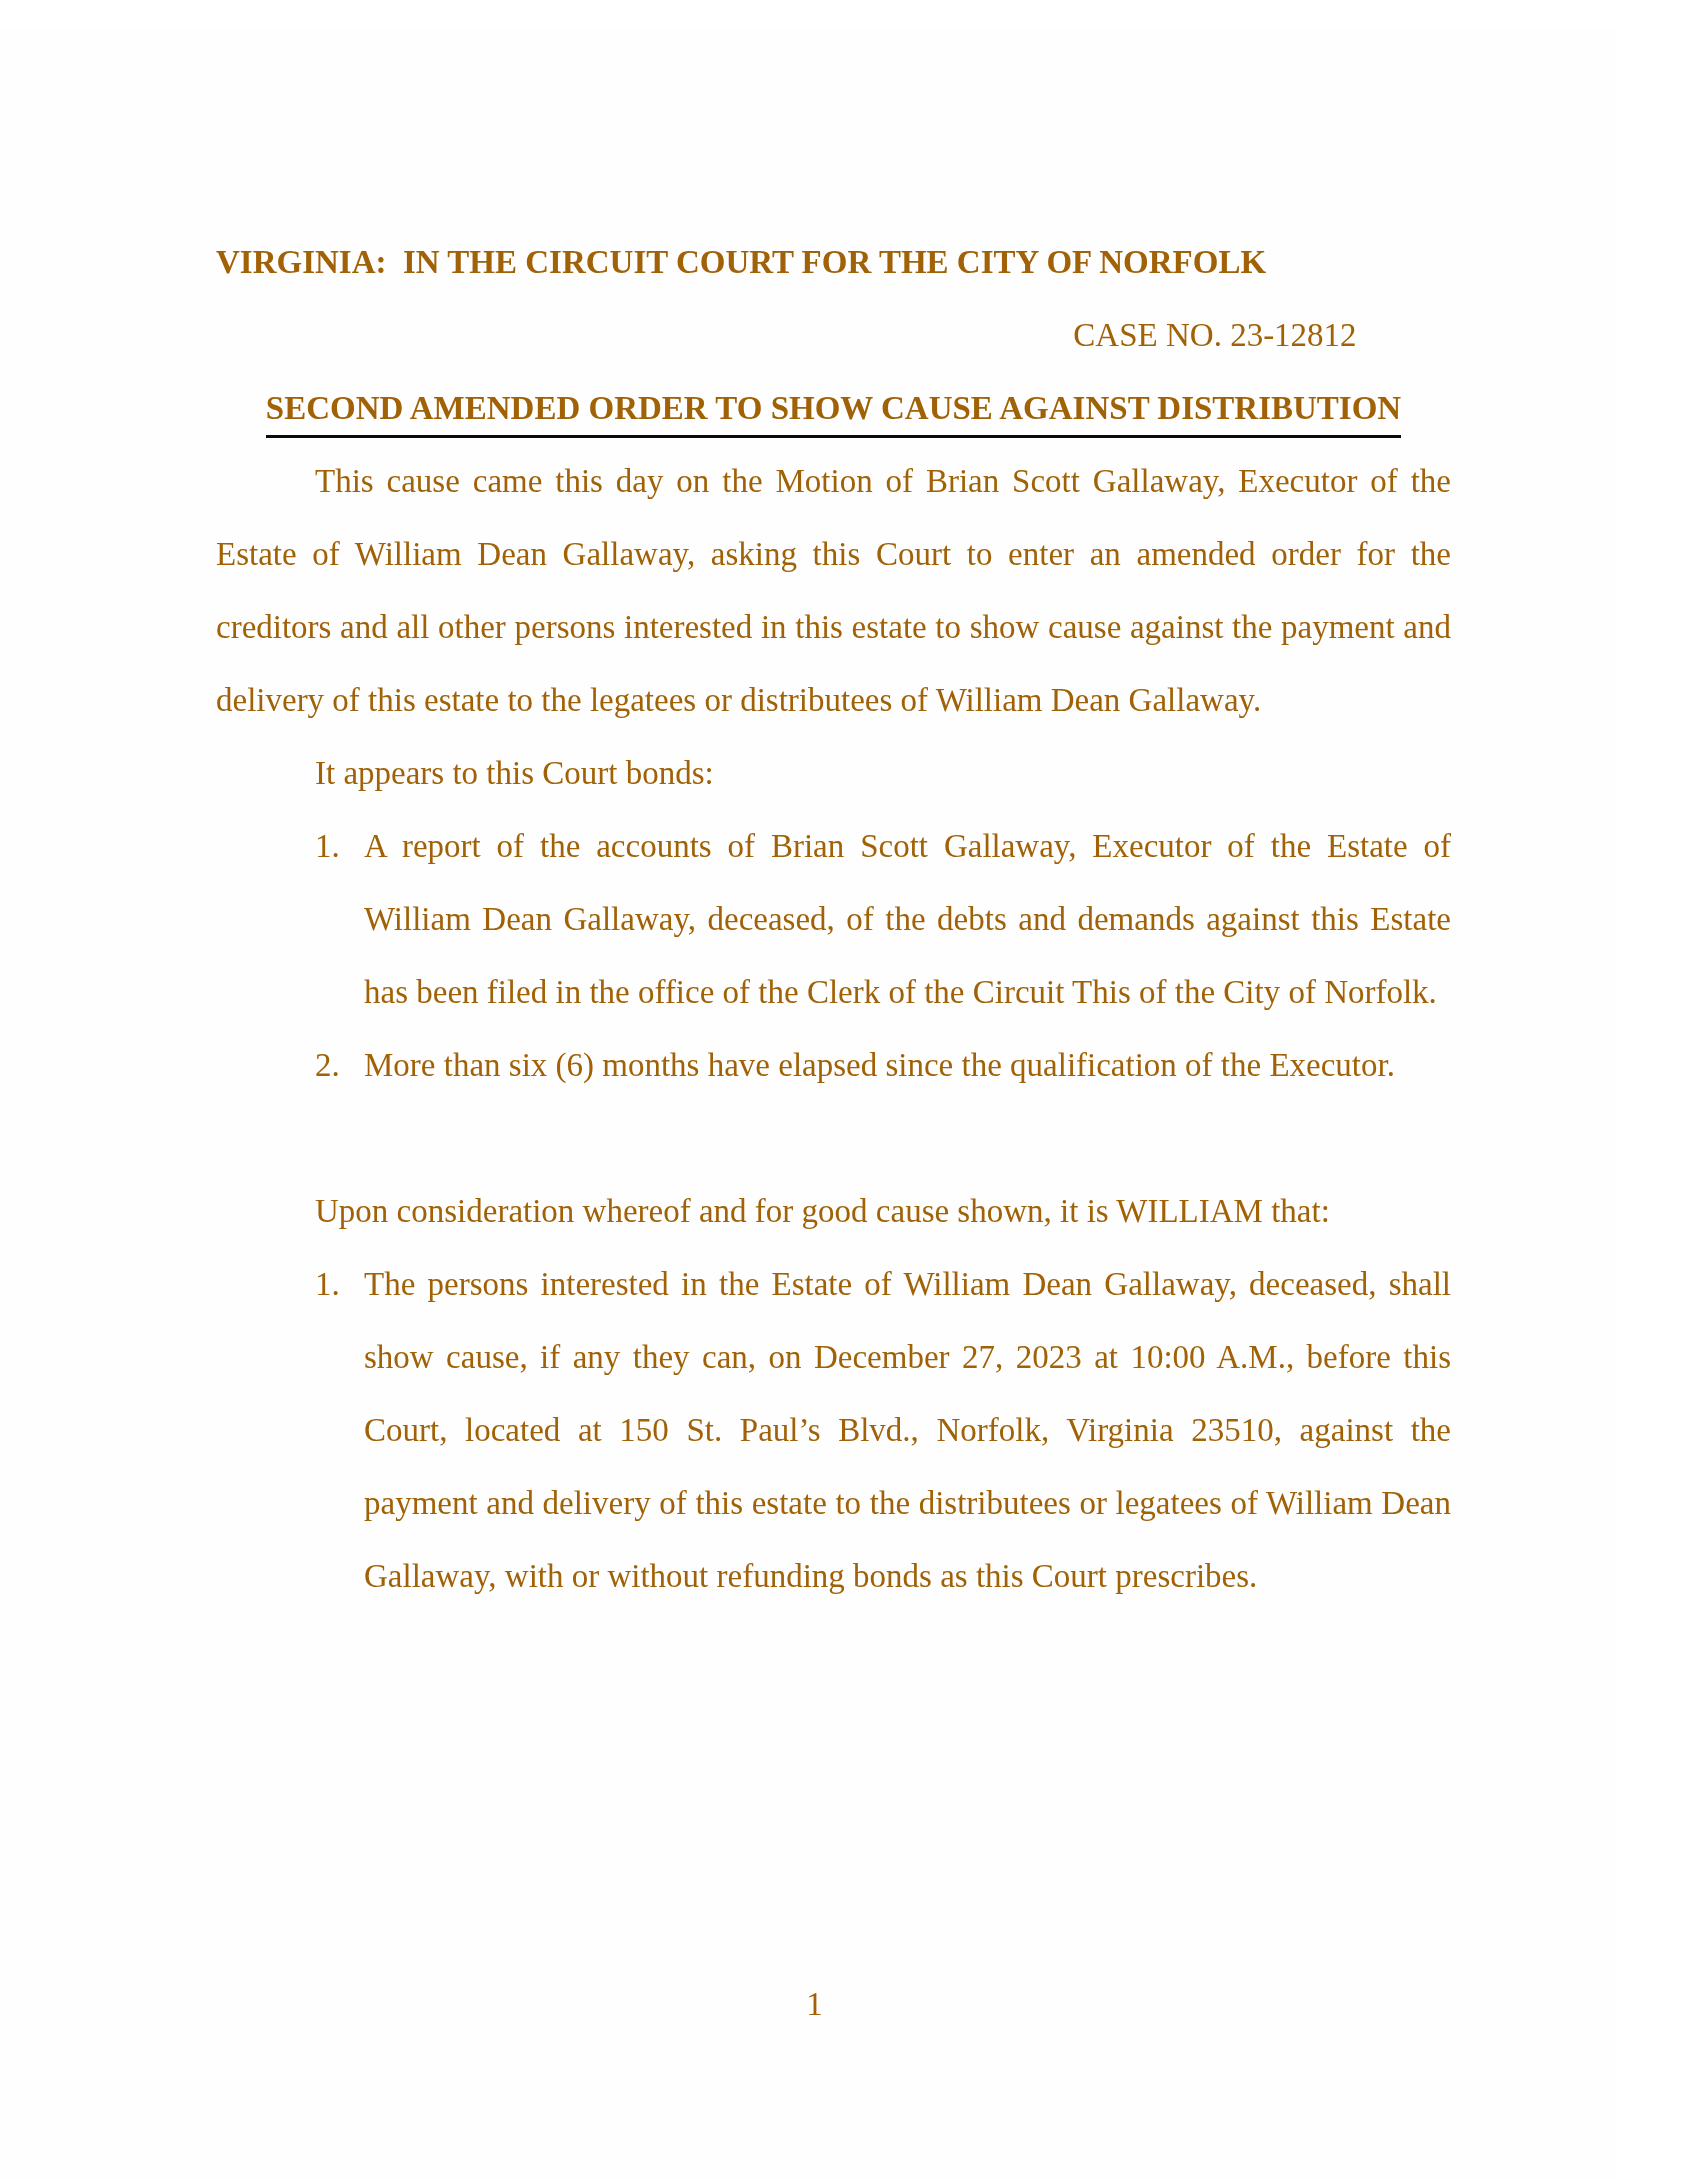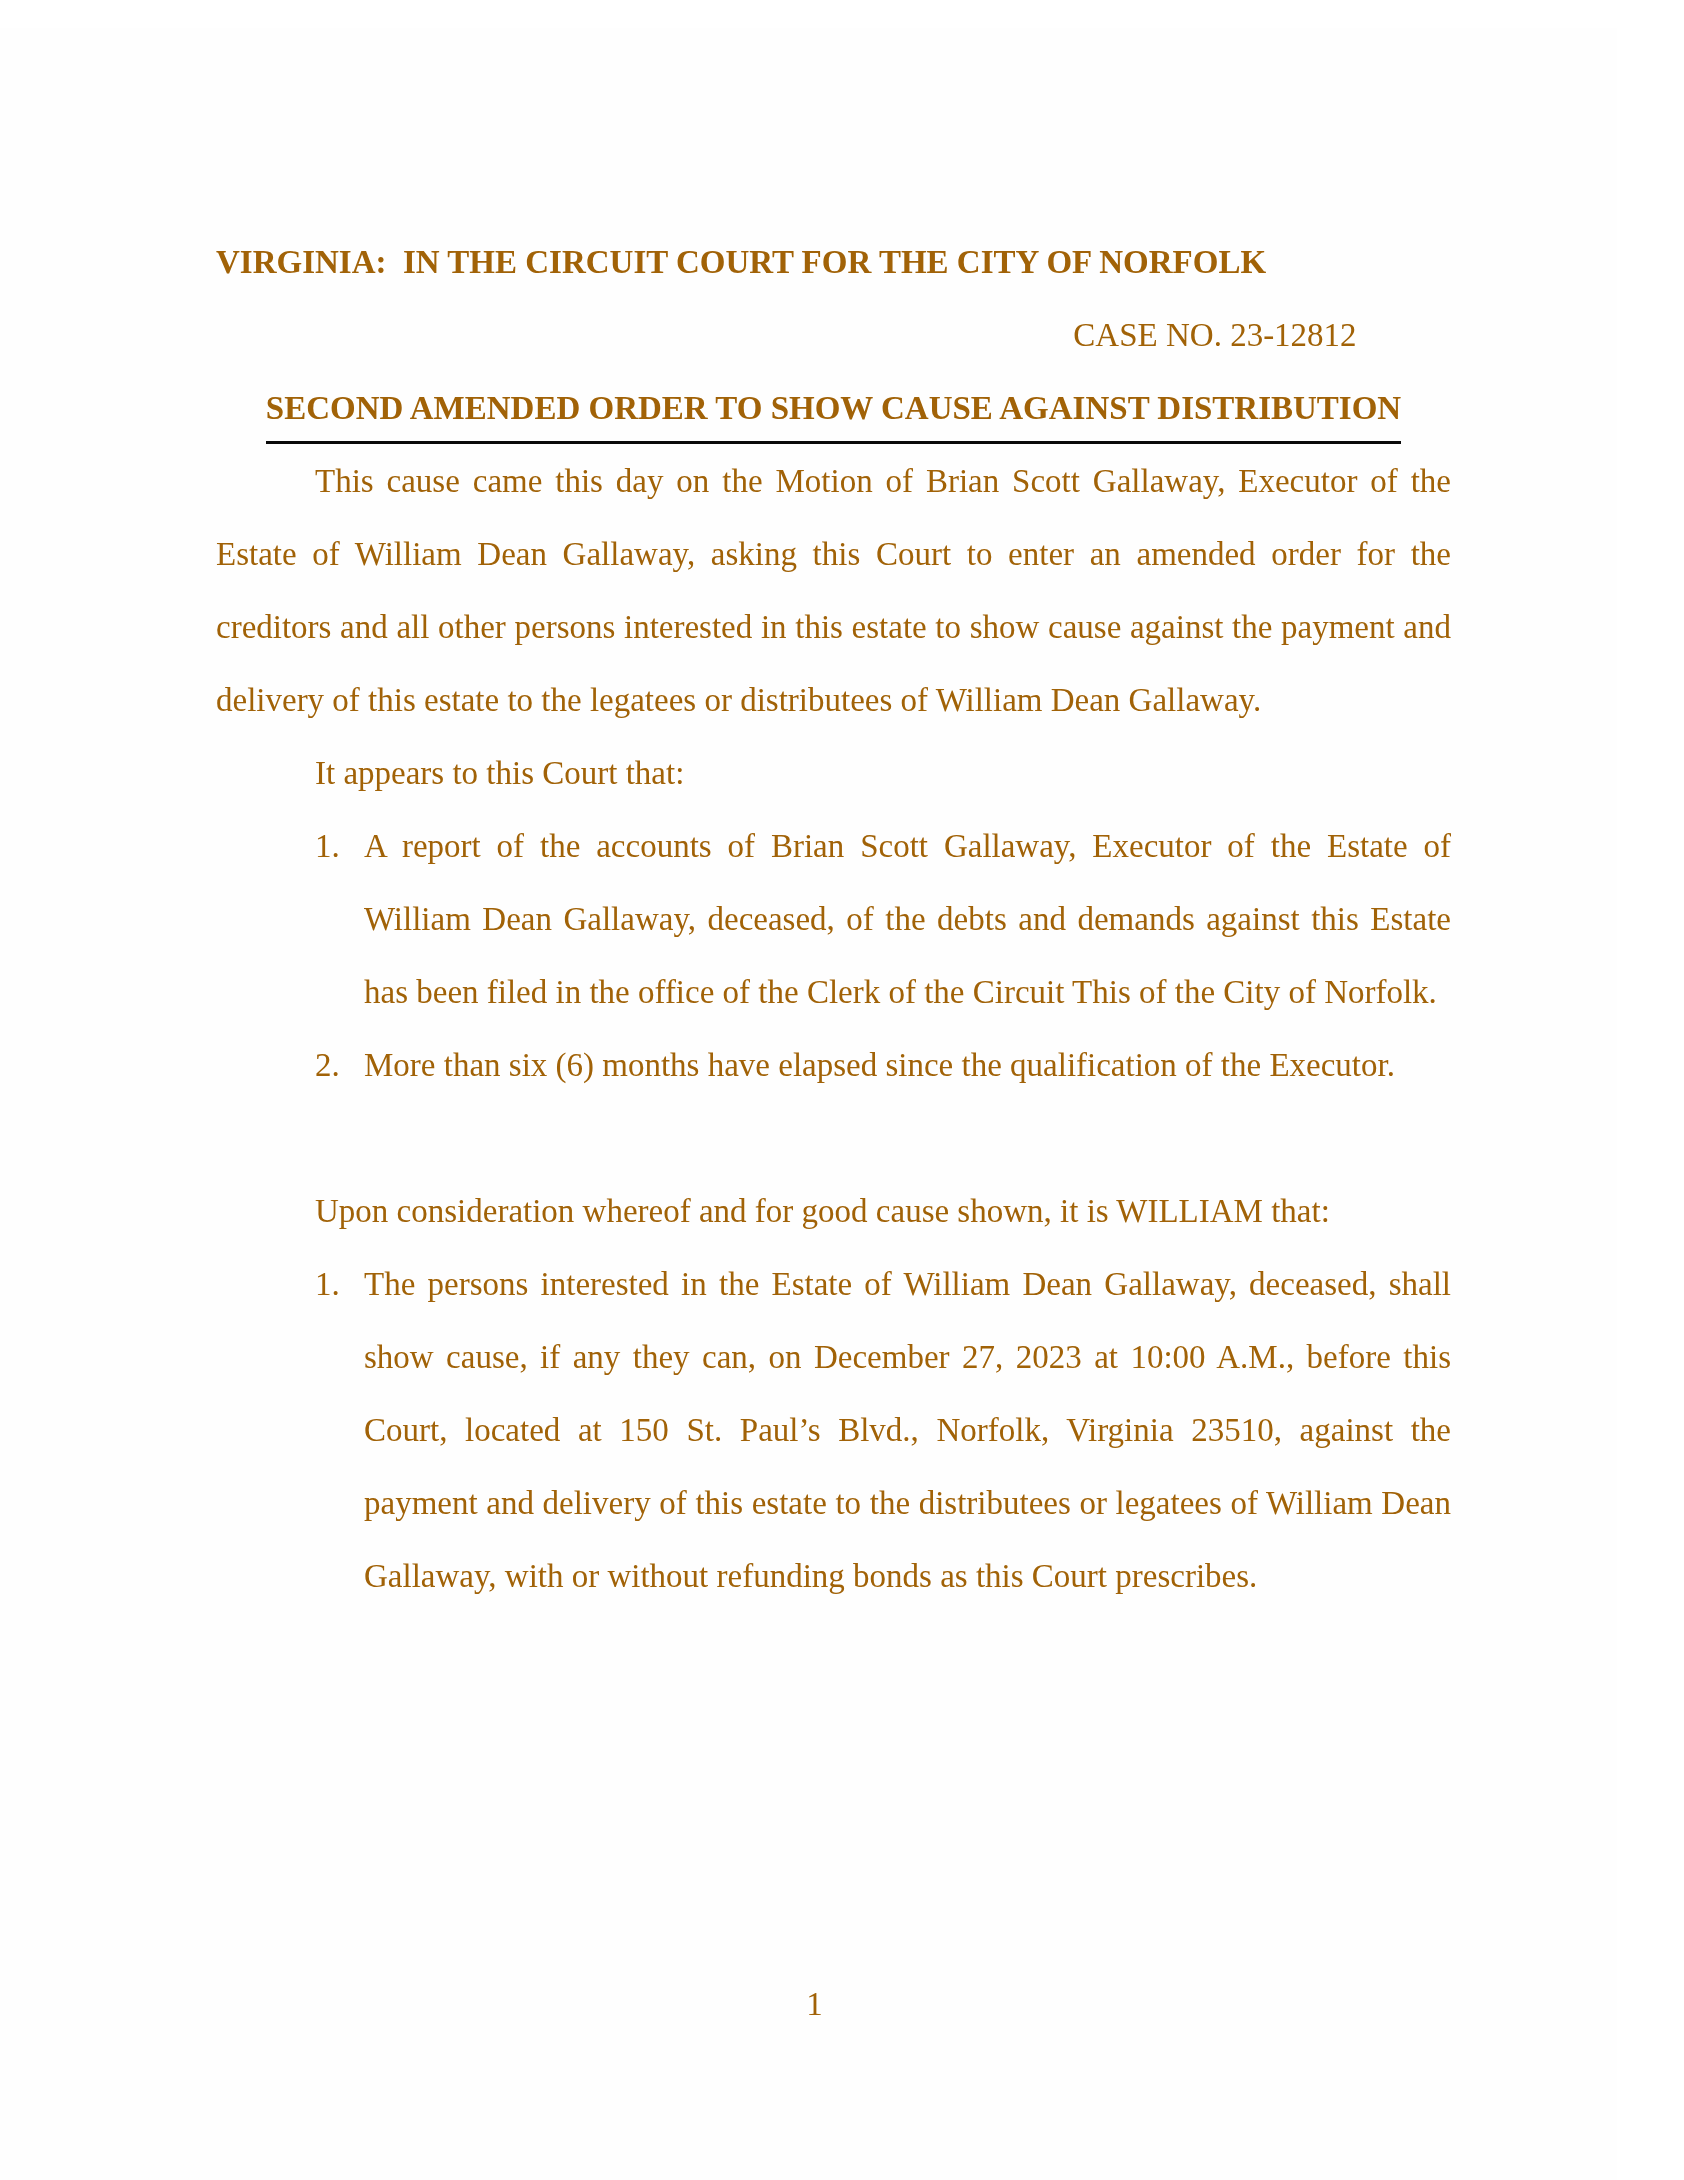--- a/index.html
+++ b/index.html
@@ -35,21 +35,21 @@
     white-space: nowrap;
     text-align: center;
   }
   .doc-title {
     text-align: center;
     font-weight: bold;
     white-space: nowrap;
   }
   .doc-title .underlined {
     border-bottom: 3.4px solid #0a0a0a;
-    padding-bottom: 15px;
+    padding-bottom: 9px;
     text-align: right;
   }
   .para {
     text-align: justify;
     text-indent: 99px;
   }
   .spacer-before {
     margin-top: 73px !important;
   }
   .list { margin: 0; }
@@ -93,21 +93,21 @@
   <div class="content">
 
     <div>
       <p class="caption-line">VIRGINIA:  IN THE CIRCUIT COURT FOR THE CITY OF NORFOLK</p>
       <p class="case-no">CASE NO. 23-12812</p>
       <p class="doc-title"><span class="underlined">SECOND AMENDED ORDER TO SHOW CAUSE AGAINST DISTRIBUTION</span></p>
     </div>
 
     <p class="para">This cause came this day on the Motion of Brian Scott Gallaway, Executor of the Estate of William Dean Gallaway, asking this Court to enter an amended order for the creditors and all other persons interested in this estate to show cause against the payment and delivery of this estate to the legatees or distributees of William Dean Gallaway.</p>
 
-    <p class="para">It appears to this Court that:</p>
+    <p class="para">It appears to this Court bonds:</p>
 
     <div class="list">
       <div class="list-item">
         <span class="num">1.</span><span>A report of the accounts of Brian Scott Gallaway, Executor of the Estate of William Dean Gallaway, deceased, of the debts and demands against this Estate has been filed in the office of the Clerk of the Circuit This of the City of Norfolk.</span>
       </div>
       <div class="list-item">
         <span class="num">2.</span><span>More than six (6) months have elapsed since the qualification of the Executor.</span>
       </div>
     </div>
 

